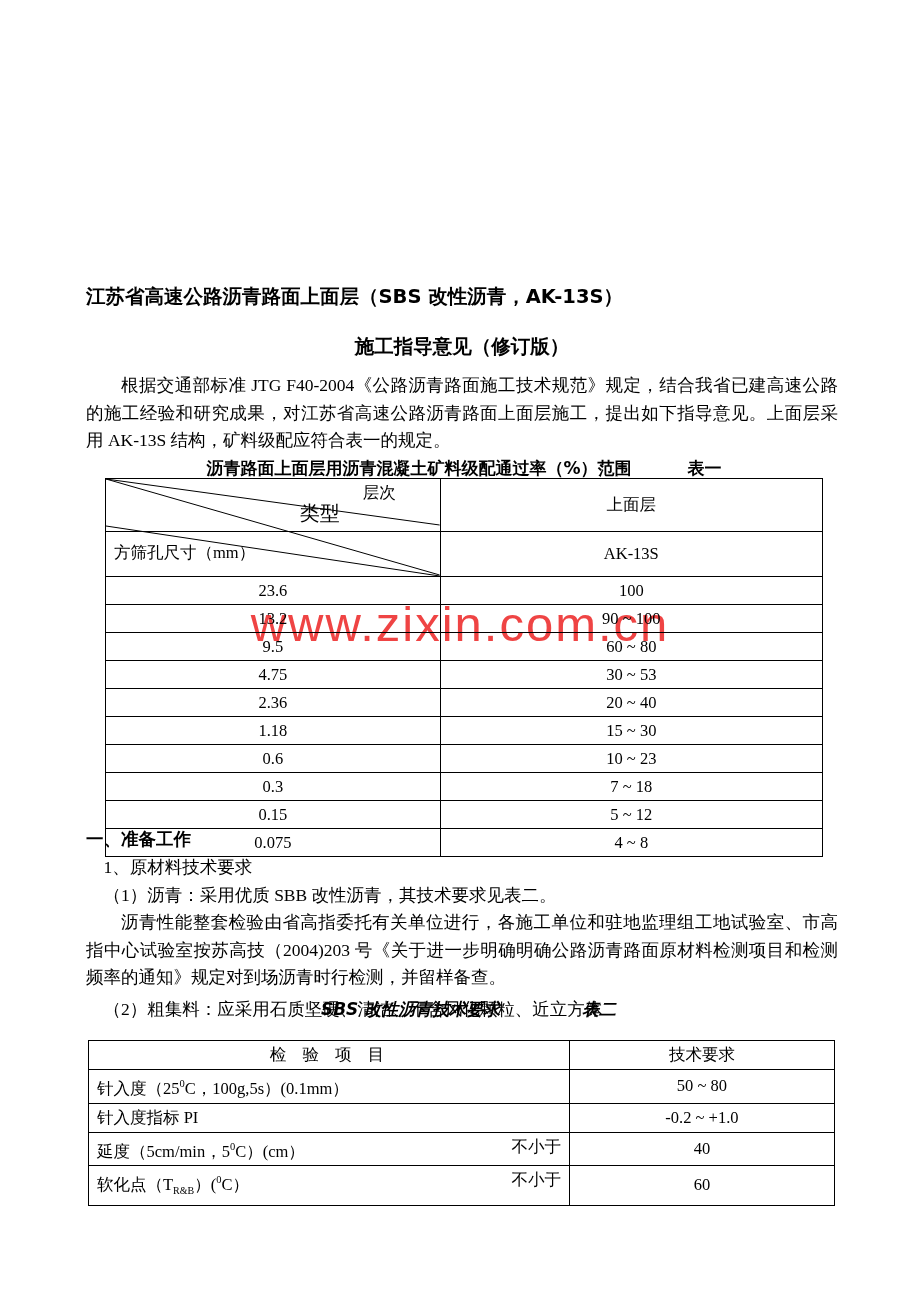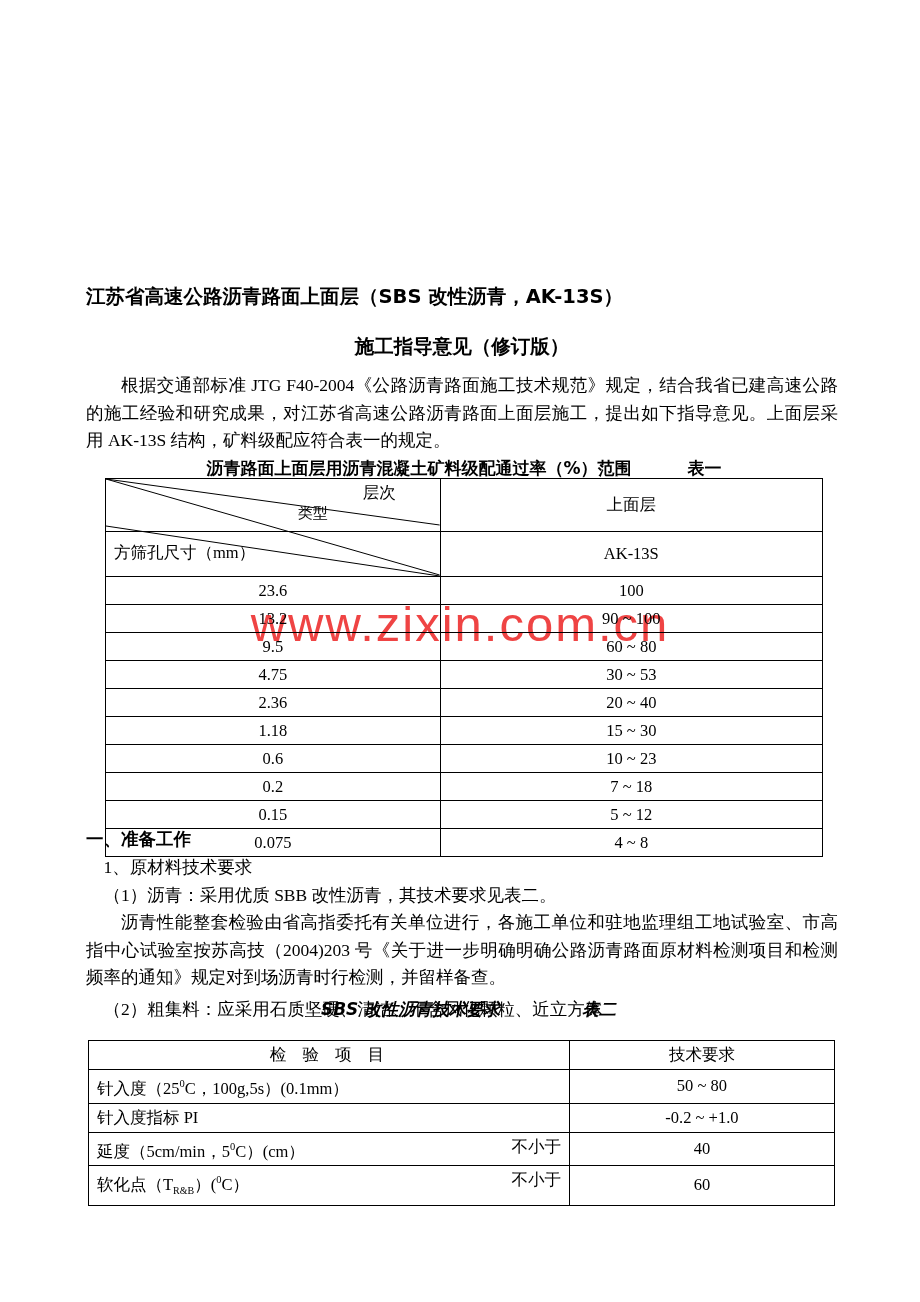--- a/index.html
+++ b/index.html
@@ -136,23 +136,23 @@
   }
   .lbl-cengci {
     position: absolute;
     right: 44px;
     top: 4px;
     font-size: 16.5px;
     line-height: 20px;
   }
   .lbl-leixing {
     position: absolute;
-    right: 112px;
+    right: 100px;
     top: 24px;
-    font-size: 15px;
+    font-size: 20px;
     line-height: 20px;
   }
   .lbl-fangshai {
     position: absolute;
     left: 8px;
     top: 11px;
     font-size: 16.5px;
     line-height: 20px;
   }
 
@@ -275,21 +275,21 @@
           </tr>
           <tr>
             <td class="c1 row">1.18</td>
             <td class="c2 row">15 ~ 30</td>
           </tr>
           <tr>
             <td class="c1 row">0.6</td>
             <td class="c2 row">10 ~ 23</td>
           </tr>
           <tr>
-            <td class="c1 row">0.2</td>
+            <td class="c1 row">0.3</td>
             <td class="c2 row">7 ~ 18</td>
           </tr>
           <tr>
             <td class="c1 row">0.15</td>
             <td class="c2 row">5 ~ 12</td>
           </tr>
           <tr>
             <td class="c1 row">0.075</td>
             <td class="c2 row">4 ~ 8</td>
           </tr>

